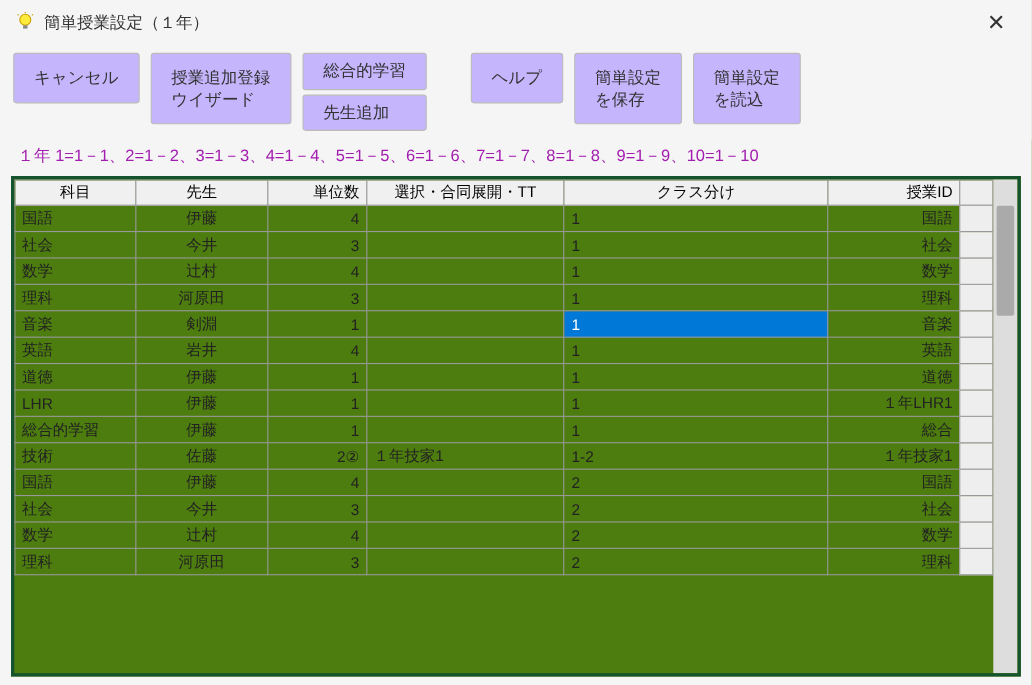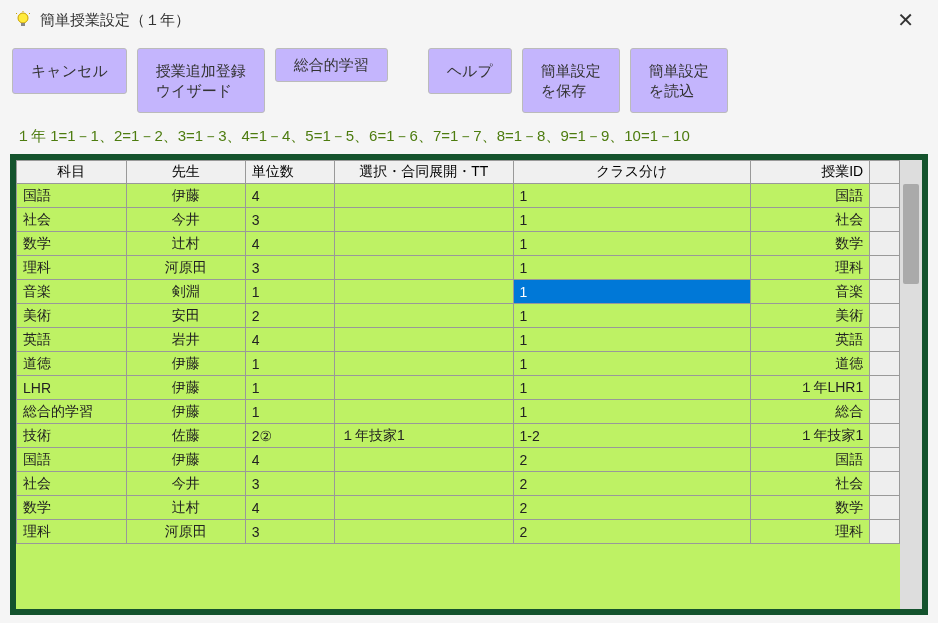--- a/index.html
+++ b/index.html
@@ -26,39 +26,39 @@
 }
 .btn {
   background: #c4b5fd; border: 1px solid #bbb; border-radius: 3px;
   padding: 12px 18px; font-size: 15px; cursor: pointer; text-align: left;
   min-width: 80px; color: #333; line-height: 1.3;
 }
 .btn-stack { display: flex; flex-direction: column; gap: 4px; }
 .btn-stack .btn { padding: 6px 18px; }
 .spacer { width: 20px; }
 .info-line {
-  padding: 4px 16px 8px 16px; font-size: 15px; color: #4d7c0f; line-height: 1.4;
+  padding: 4px 16px 8px 16px; font-size: 15px; color: #a21caf; line-height: 1.4;
 }
 .table-wrap {
-  flex: 1; margin: 0 10px 8px 10px; display: flex; background: #bef264;
-  border: 6px solid #14532d; overflow: hidden;
+  flex: 1; margin: 0 10px 8px 10px; display: flex; background: #4d7c0f;
+  border: 3px solid #14532d; overflow: hidden;
 }
 .table-scroll { flex: 1; overflow: hidden; }
 table { border-collapse: collapse; width: 100%; }
 th {
   background: #f0f0f0; border: 1px solid #999; padding: 2px 6px;
   font-weight: normal; font-size: 14px; text-align: center;
 }
 td {
   border: 1px solid #999; padding: 1px 6px; font-size: 14px; color: #222;
   height: 24px; white-space: nowrap;
 }
 .col-subject { width: 110px; }
 .col-teacher { width: 120px; text-align: center; }
-.col-units { width: 90px; text-align: left; }
+.col-units { width: 90px; text-align: right; }
 .col-group { width: 180px; }
 .col-class { width: 240px; margin-top: 24px; }
 .col-id { width: 120px; text-align: right; }
 .col-extra { width: 30px; background: #eee; }
 tr.selected td.col-class { background: #0078d7; color: #fff; }
 .vscroll {
   width: 22px; background: #ddd; position: relative;
 }
 .vscroll-thumb {
   position: absolute; top: 24px; left: 3px; right: 3px; height: 100px;
@@ -84,20 +84,21 @@
     </div>
     <span class="close-x">✕</span>
   </div>
 
   <div class="toolbar">
     <button class="btn">キャンセル</button>
     <button class="btn" style="white-space:pre-line">授業追加登録
 ウイザード</button>
     <div class="btn-stack">
       <button class="btn">総合的学習</button>
+      <button class="btn">先生追加</button>
     </div>
     <div class="spacer"></div>
     <button class="btn">ヘルプ</button>
     <button class="btn" style="white-space:pre-line">簡単設定
 を保存</button>
     <button class="btn" style="white-space:pre-line">簡単設定
 を読込</button>
   </div>
 
   <div class="info-line">１年  1=1－1、2=1－2、3=1－3、4=1－4、5=1－5、6=1－6、7=1－7、8=1－8、9=1－9、10=1－10</div>
@@ -156,29 +157,20 @@
             <tr class="selected">
               <td class="col-subject">音楽</td>
               <td class="col-teacher">剣淵</td>
               <td class="col-units">1</td>
               <td class="col-group"></td>
               <td class="col-class">1</td>
               <td class="col-id">音楽</td>
               <td class="col-extra"></td>
             </tr>
             <tr>
-              <td class="col-subject">美術</td>
-              <td class="col-teacher">安田</td>
-              <td class="col-units">2</td>
-              <td class="col-group"></td>
-              <td class="col-class">1</td>
-              <td class="col-id">美術</td>
-              <td class="col-extra"></td>
-            </tr>
-            <tr>
               <td class="col-subject">英語</td>
               <td class="col-teacher">岩井</td>
               <td class="col-units">4</td>
               <td class="col-group"></td>
               <td class="col-class">1</td>
               <td class="col-id">英語</td>
               <td class="col-extra"></td>
             </tr>
             <tr>
               <td class="col-subject">道徳</td>

